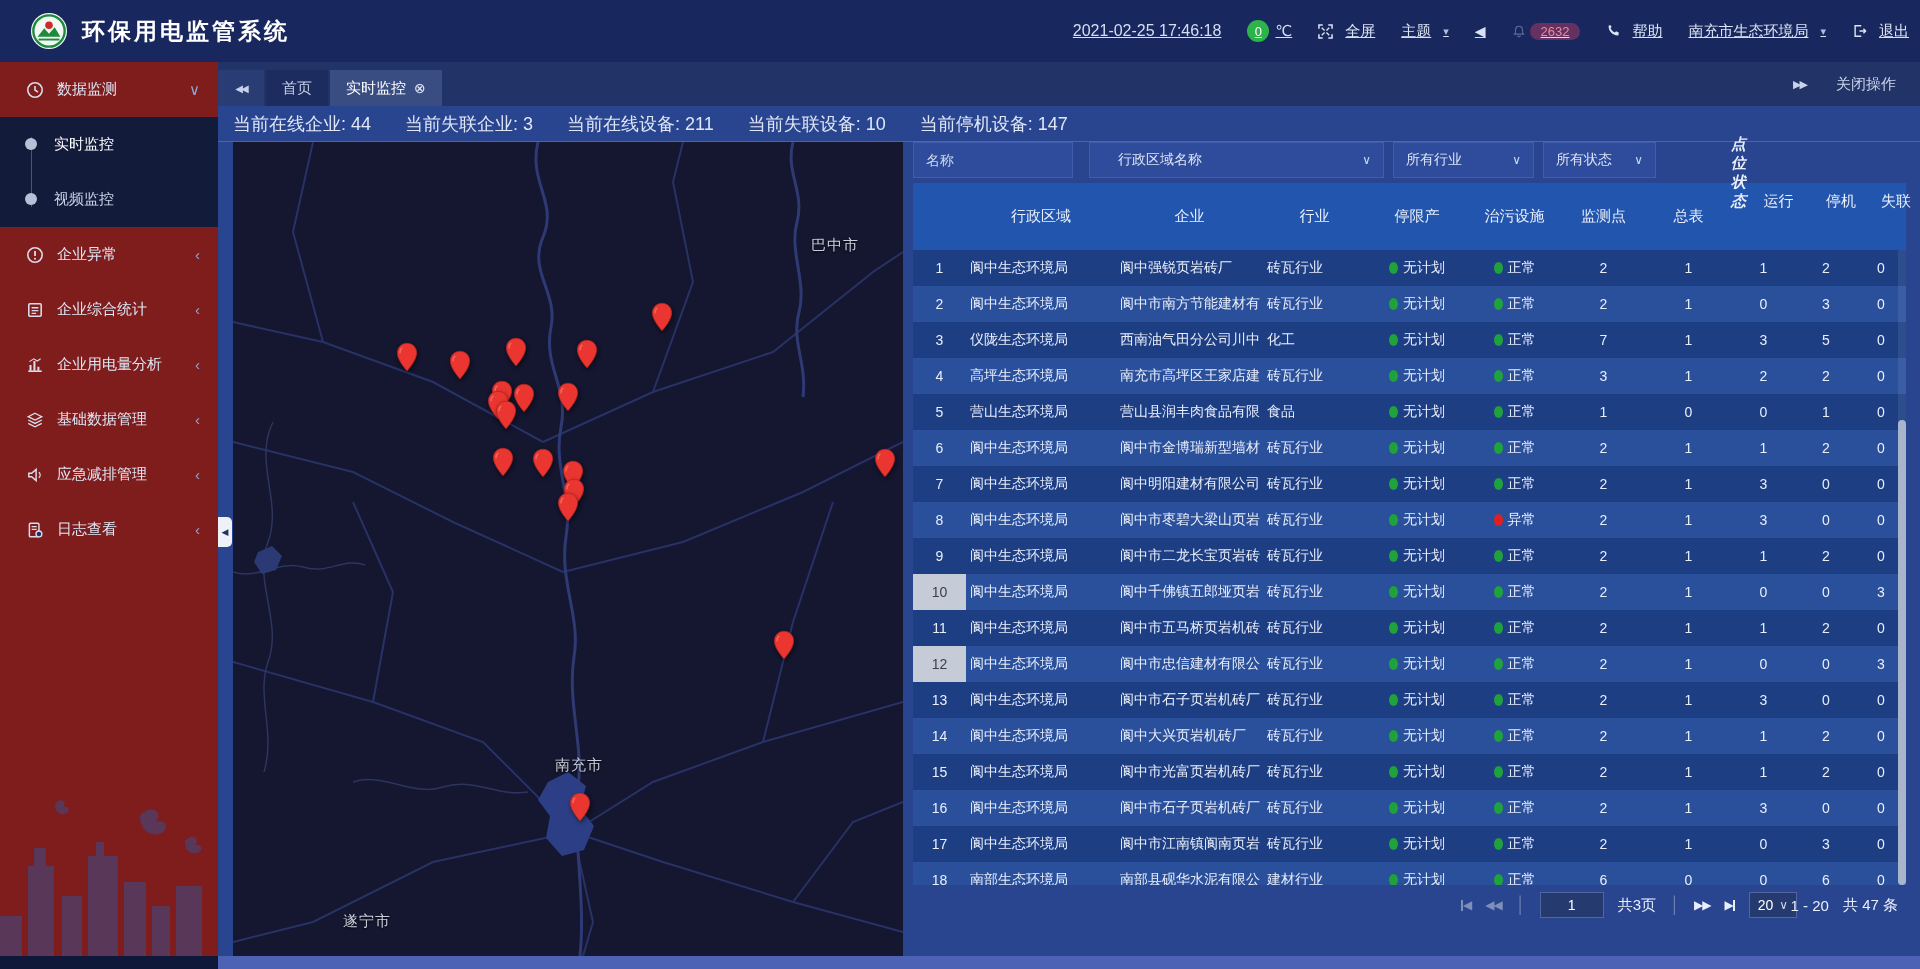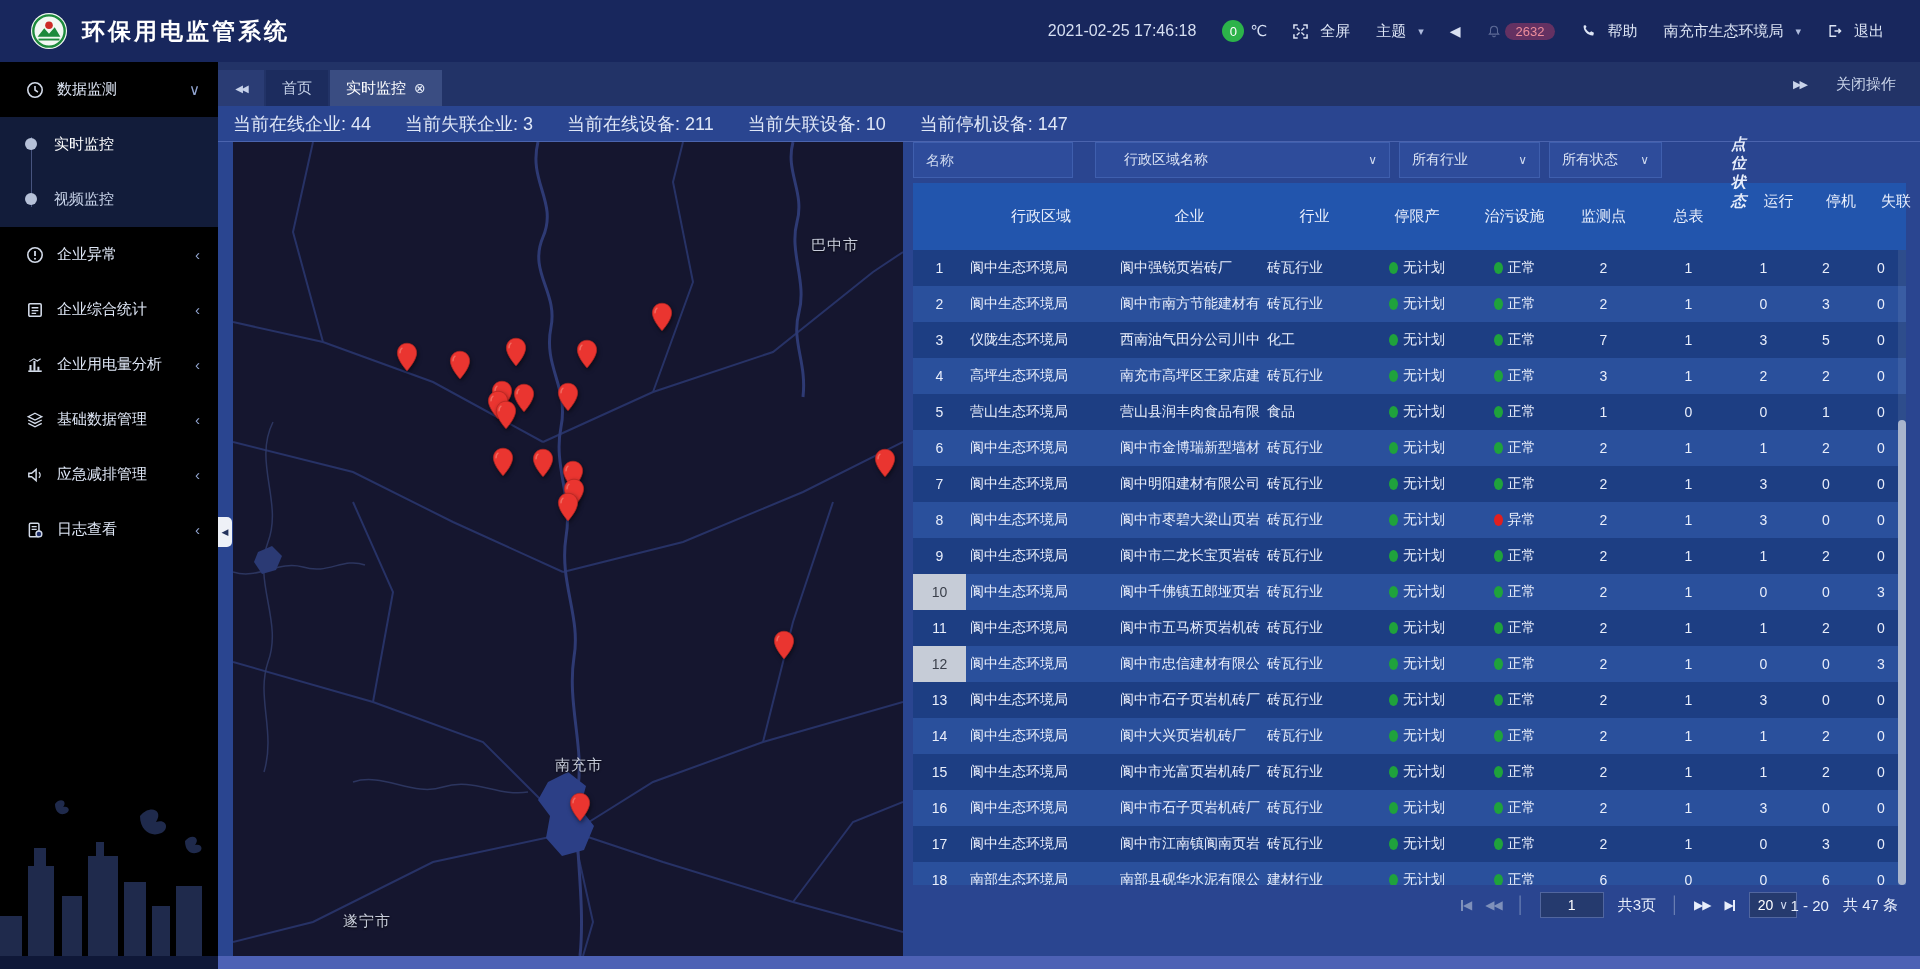--- a/index.html
+++ b/index.html
@@ -3,33 +3,33 @@
 <meta charset="utf-8">
 <style>
   * { margin:0; padding:0; box-sizing:border-box; }
   html,body { width:1920px; height:969px; overflow:hidden; }
   body { font-family:"Liberation Sans","DejaVu Sans",sans-serif; background:#2a4590; position:relative; color:#e9eefb; }
 
   
   .header { position:absolute; left:0; top:0; width:1920px; height:62px; background:#18275d; display:flex; align-items:center; z-index:9; }
   .logo { margin-left:30px; width:38px; height:38px; flex:0 0 auto; }
   .app-title { margin-left:14px; color:#ffffff; font-size:23px; font-weight:bold; letter-spacing:3px; }
-  .header-right { margin-left:auto; display:flex; align-items:center; gap:26px; padding-right:36px; font-size:15px; color:#d6dff2; }
+  .header-right { margin-left:auto; display:flex; align-items:center; gap:26px; padding-right:11px; font-size:15px; color:#d6dff2;text-decoration:underline; }
   .datetime { font-size:16px; }
   .temp { display:flex; align-items:center; gap:6px; }
   .temp-badge { width:22px; height:22px; border-radius:50%; background:#2cb34a; color:#fff; font-size:13px; display:flex; align-items:center; justify-content:center; }
   .hbtn { display:flex; align-items:center; gap:12px; cursor:pointer; color:#dde5f5; white-space:nowrap; }
   .hbtn svg { display:block; }
   .caret { font-size:11px; color:#aebbdd; }
   .speaker { font-size:14px; color:#d9e1f3; }
   .bell-wrap { display:flex; align-items:center; gap:4px; }
   .badge-pill { background:rgba(193,62,105,.45); color:#ee8d9b; padding:1px 11px; border-radius:9px; font-size:13px; }
 
   
-  .sidebar { position:absolute; left:0; top:62px; width:218px; height:894px; background:#000000; overflow:hidden; z-index:5; }
+  .sidebar { position:absolute; left:0; top:62px; width:218px; height:894px; background:#7f1d1d; overflow:hidden; z-index:5; }
   .side-group { height:55px; display:flex; align-items:center; padding:0 18px 0 26px; color:#dfe7f6; font-size:15px; cursor:pointer; position:relative; z-index:2; }
   .gicon { width:18px; height:18px; margin-right:13px; flex:0 0 auto; opacity:.95; }
   .side-group .chev { margin-left:auto; color:#93a6d2; font-size:15px; }
   .submenu { background:#121c3a; position:relative; }
   .submenu .vline { position:absolute; left:31px; top:20px; bottom:20px; width:1px; background:#47547e; }
   .sub-item { height:55px; display:flex; align-items:center; padding-left:54px; color:#c9d4ea; font-size:15px; position:relative; cursor:pointer; }
   .sub-item .dot-mark { position:absolute; left:25px; top:21px; width:12px; height:12px; border-radius:50%; background:#b6c1d8; }
   .sub-item.active { color:#ffffff; }
   .skyline { position:absolute; bottom:0; left:0; width:218px; z-index:1; }
   .side-footer { position:absolute; left:0; top:956px; width:218px; height:13px; background:#0f1838; z-index:6; }
@@ -55,21 +55,21 @@
   .map svg.roads { position:absolute; left:0; top:0; }
   .city-label { position:absolute; color:#c9cedc; font-size:15px; letter-spacing:1px; text-shadow:0 1px 2px rgba(0,0,0,.8); white-space:nowrap; }
   .pin { position:absolute; width:22px; height:30px; filter:drop-shadow(1px 2px 2px rgba(0,0,0,.5)); }
 
   
   .panel { position:absolute; left:695px; top:80px; width:993px; height:814px; }
   .filters { position:absolute; left:0; top:0; right:0; height:36px; display:flex; }
   .f-input { width:160px; height:36px; background:#2e4c9b; border:1px solid #3f5fae; color:#e2e9f6; padding:0 12px; font-size:14px; outline:none; }
   .f-input::placeholder { color:#cdd8ee; }
   .f-select { height:36px; display:flex; align-items:center; justify-content:space-between; padding:0 12px; background:#2e4c9b; border:1px solid #3f5fae; color:#dbe3f4; font-size:14px; cursor:pointer; }
-  .f-region { width:295px; margin-left:22px;padding-left:28px; }
+  .f-region { width:295px; margin-left:16px;padding-left:28px; }
   .f-industry { width:141px; margin-left:9px; }
   .f-status { width:113px; margin-left:9px; }
   .f-chev { color:#cfd9ee; font-size:12px; margin-left:10px; }
 
   .thead { position:absolute; top:41px; left:0; right:0; height:67px; background:#2255ad; color:#e8eefb; font-size:15px; display:flex; }
   .hcell { display:flex; align-items:center; justify-content:center; height:67px; }
   .hgroup { display:flex; flex-direction:row; }
   .hgroup .gtitle { height:30px; display:flex; align-items:flex-end; justify-content:center; font-style:italic; font-weight:bold; padding-bottom:2px; }
   .hgroup .gsubs { display:flex; height:37px; }
   .hgroup .gsubs .hsub { display:flex; align-items:center; justify-content:center; }

